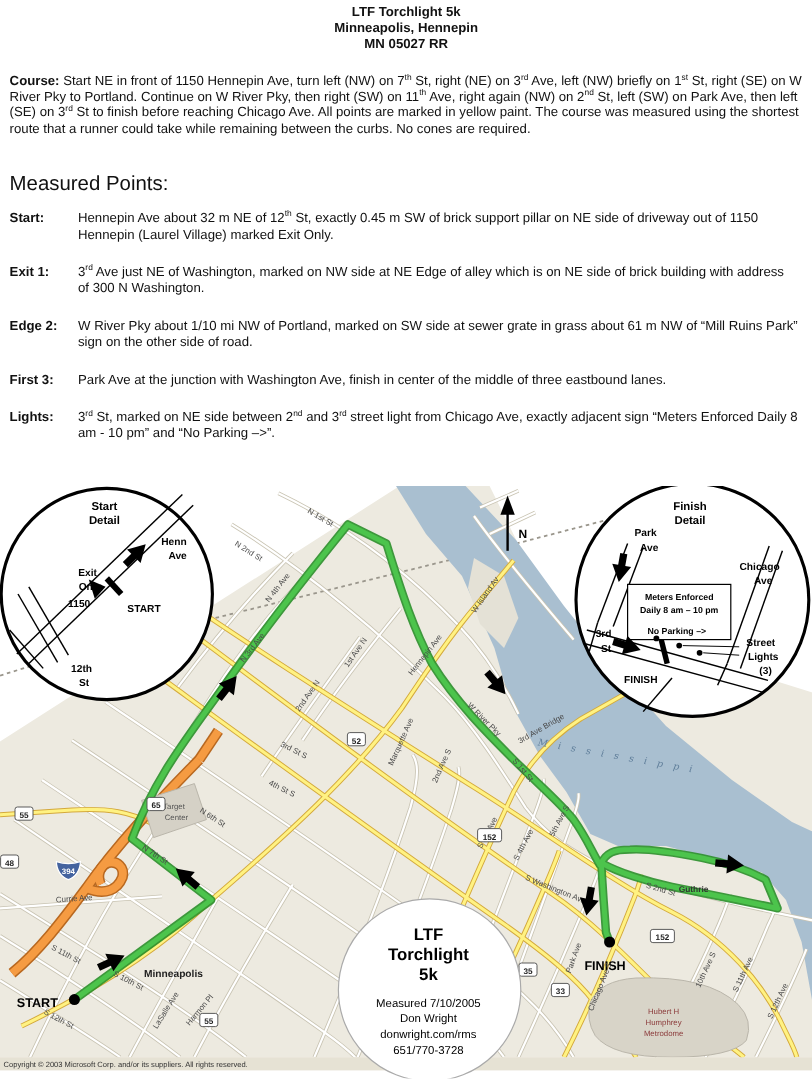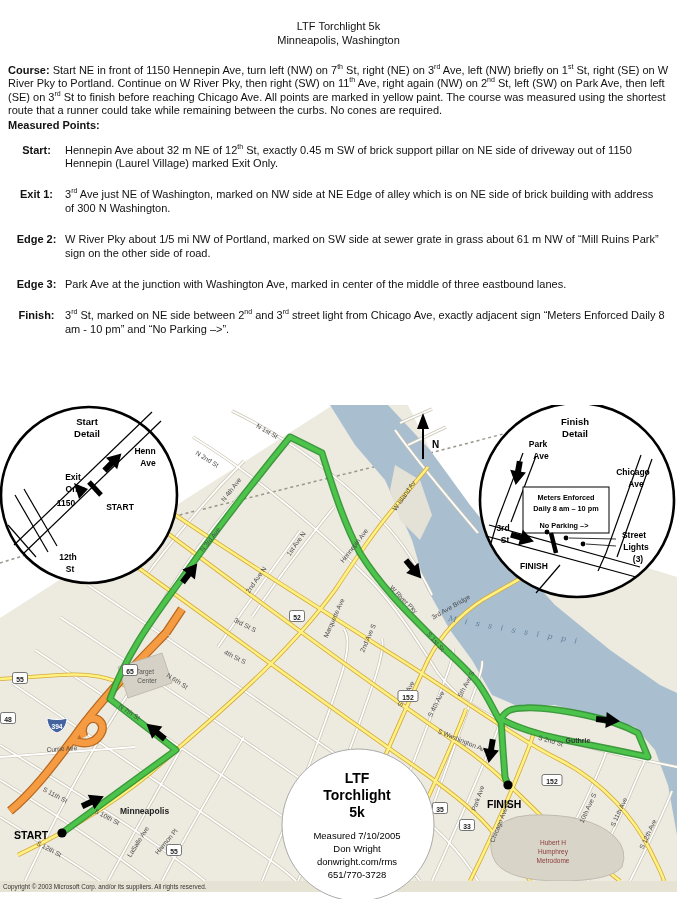--- a/index.html
+++ b/index.html
@@ -1,24 +1,24 @@
 <!DOCTYPE html>
 <html><head>
 <meta charset="utf-8">
 <style>
   html,body{margin:0;padding:0;background:#fff;}
   #page{position:relative;width:677px;height:899px;background:#fff;overflow:hidden;
         font-family:"Liberation Sans",sans-serif;color:#111;}
   
-  #hdr{ text-align:center; font-weight:normal; font-size:11px; line-height:13.5px; padding-top:20px;}
+  #hdr{ text-align:center; font-weight:bold; font-size:11px; line-height:13.5px; padding-top:4px;}
   #course-p{margin:17px 8px 0 8px; font-size:11px; line-height:13.4px;}
-  #mp-head{margin:1px 8px 0 8px; font-size:11px; font-weight:bold;}
+  #mp-head{margin:28px 8px 0 8px; font-size:17px; font-weight:normal;}
   #mp-list{margin:13px 8px 0 8px; font-size:11px; line-height:13.4px;}
   .mp{display:flex; margin-bottom:18px;}
-  .mp-label{width:57px; flex:none; font-weight:bold;text-align:center;}
+  .mp-label{width:57px; flex:none; font-weight:bold;}
   .mp-text{flex:1; padding-right:4px;}
   sup{font-size:7px; line-height:0; vertical-align:super;}
   
   #map-wrap{position:absolute; left:0; top:405px; width:677px; height:494px;}
   svg{display:block;}
   text{font-family:"Liberation Sans",sans-serif;}
   .st-lbl{font-size:6.6px; fill:#4a4a4a; text-anchor:middle;}
   .place-lbl{font-size:7px; font-weight:bold; fill:#333; text-anchor:middle;}
   .city-lbl{font-size:8.5px; font-weight:bold; fill:#222;}
   .water-lbl{font-family:"DejaVu Serif",serif; font-style:italic; font-size:8px;
@@ -36,45 +36,46 @@
   .dome-lbl{font-size:6.5px; fill:#8b3a3a; text-anchor:middle;}
   .n-lbl{font-size:10px; font-weight:bold; fill:#000;}
 </style>
 </head>
 <body>
 
 <div id="page">
 
   <div id="hdr">
     <div>LTF Torchlight 5k</div>
-    <div>Minneapolis, Washington</div>
+    <div>Minneapolis, Hennepin</div>
+    <div>MN 05027 RR</div>
   </div>
 
   <div id="course-p"><b>Course:</b> <span class="ords">Start NE in front of 1150 Hennepin Ave, turn left (NW) on 7<sup>th</sup> St, right (NE) on 3<sup>rd</sup> Ave, left (NW) briefly on 1<sup>st</sup> St, right (SE) on W River Pky to Portland.  Continue on W River Pky, then right (SW) on 11<sup>th</sup> Ave, right again (NW) on 2<sup>nd</sup> St, left (SW) on Park Ave, then left (SE) on 3<sup>rd</sup> St to finish before reaching Chicago Ave.  All points are marked in yellow paint.  The course was measured using the shortest route that a runner could take while remaining between the curbs.  No cones are required.</span></div>
 
   <div id="mp-head">Measured Points:</div>
   <div id="mp-list">
     <div class="mp">
       <div class="mp-label">Start:</div>
       <div class="mp-text ords">Hennepin Ave about 32 m NE of 12<sup>th</sup> St, exactly 0.45 m SW of brick support pillar on NE side of driveway out of 1150 Hennepin (Laurel Village) marked Exit Only.</div>
     </div>
     <div class="mp">
       <div class="mp-label">Exit 1:</div>
       <div class="mp-text ords">3<sup>rd</sup> Ave just NE of Washington, marked on NW side at NE Edge of alley which is on NE side of brick building with address of 300 N Washington.</div>
     </div>
     <div class="mp">
       <div class="mp-label">Edge 2:</div>
-      <div class="mp-text ords">W River Pky about 1/5 mi NW of Portland, marked on SW side at sewer grate in grass about 61 m NW of “Mill Ruins Park” sign on the other side of road.</div>
+      <div class="mp-text ords">W River Pky about 1/10 mi NW of Portland, marked on SW side at sewer grate in grass about 61 m NW of “Mill Ruins Park” sign on the other side of road.</div>
     </div>
     <div class="mp">
-      <div class="mp-label">Edge 3:</div>
-      <div class="mp-text ords">Park Ave at the junction with Washington Ave, marked in center of the middle of three eastbound lanes.</div>
+      <div class="mp-label">First 3:</div>
+      <div class="mp-text ords">Park Ave at the junction with Washington Ave, finish in center of the middle of three eastbound lanes.</div>
     </div>
     <div class="mp">
-      <div class="mp-label">Finish:</div>
+      <div class="mp-label">Lights:</div>
       <div class="mp-text ords">3<sup>rd</sup> St, marked on NE side between 2<sup>nd</sup> and 3<sup>rd</sup> street light from Chicago Ave, exactly adjacent sign “Meters Enforced Daily 8 am - 10 pm” and “No Parking –&gt;”.</div>
     </div>
   </div>
 
   <div id="map-wrap">
   <svg id="map" width="677" height="494" viewBox="0 0 494">
     <svg width="677" height="494" viewBox="0 0 677 494">
     <defs>
 
       <path id="s1" d="M 232,6 C 290,34 340,72 382,116 C 405,140 420,165 432,190"></path>

